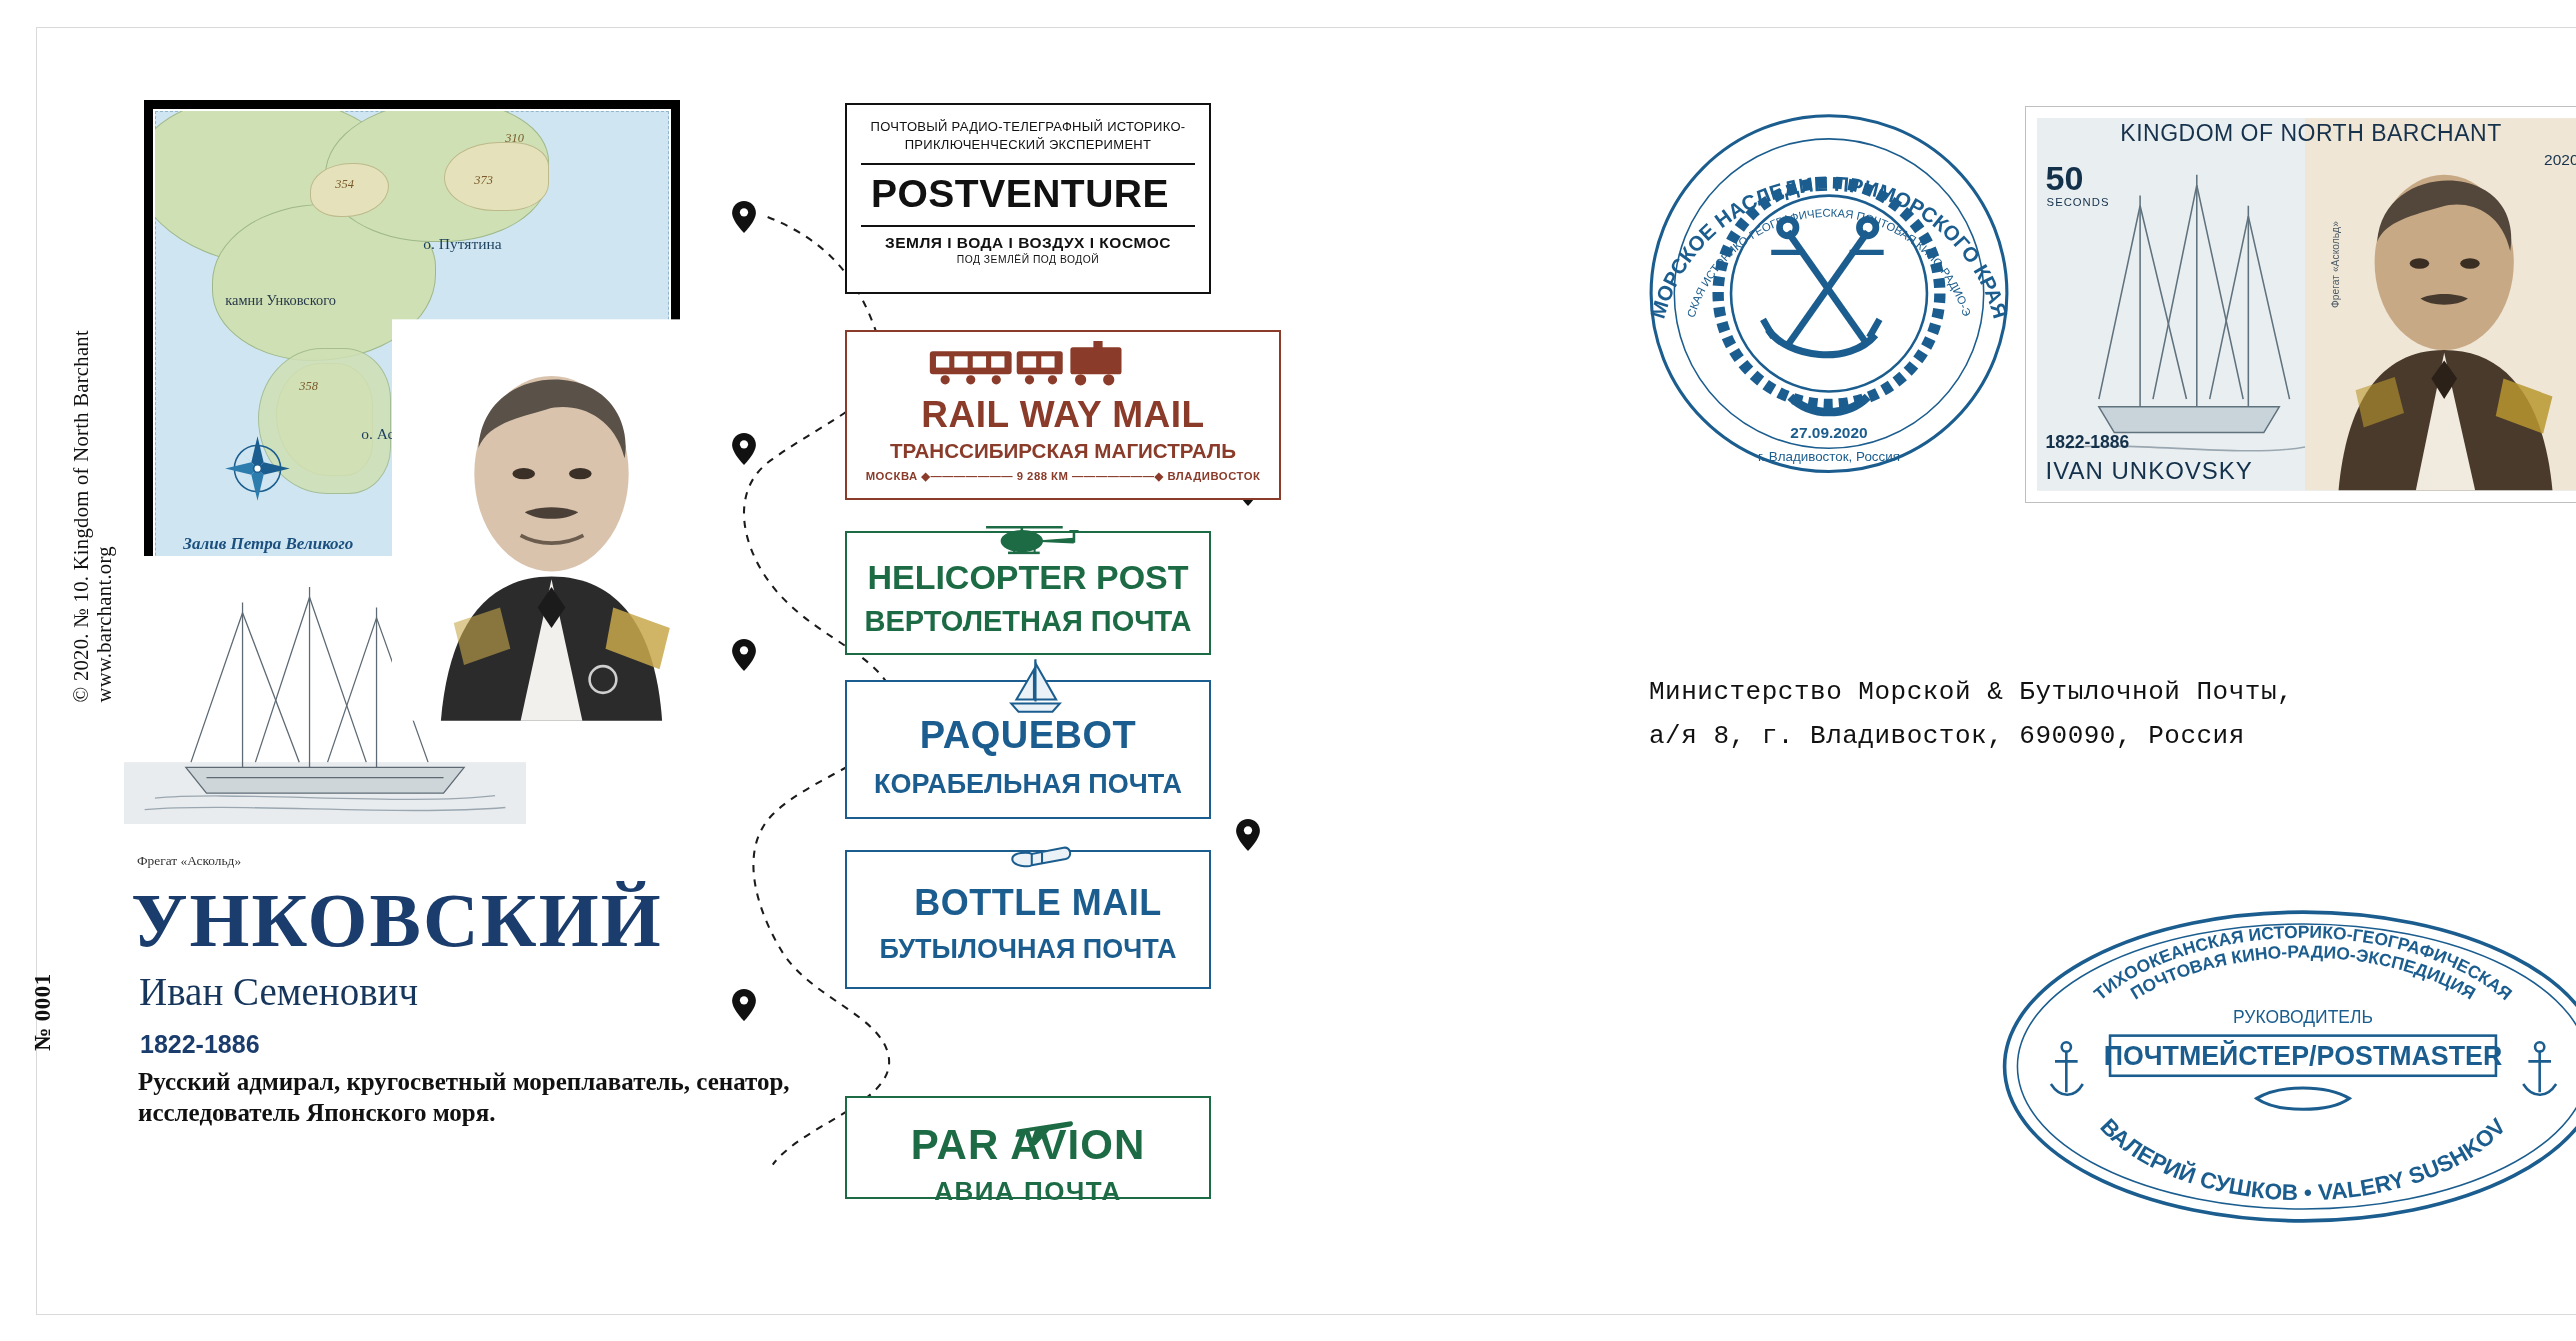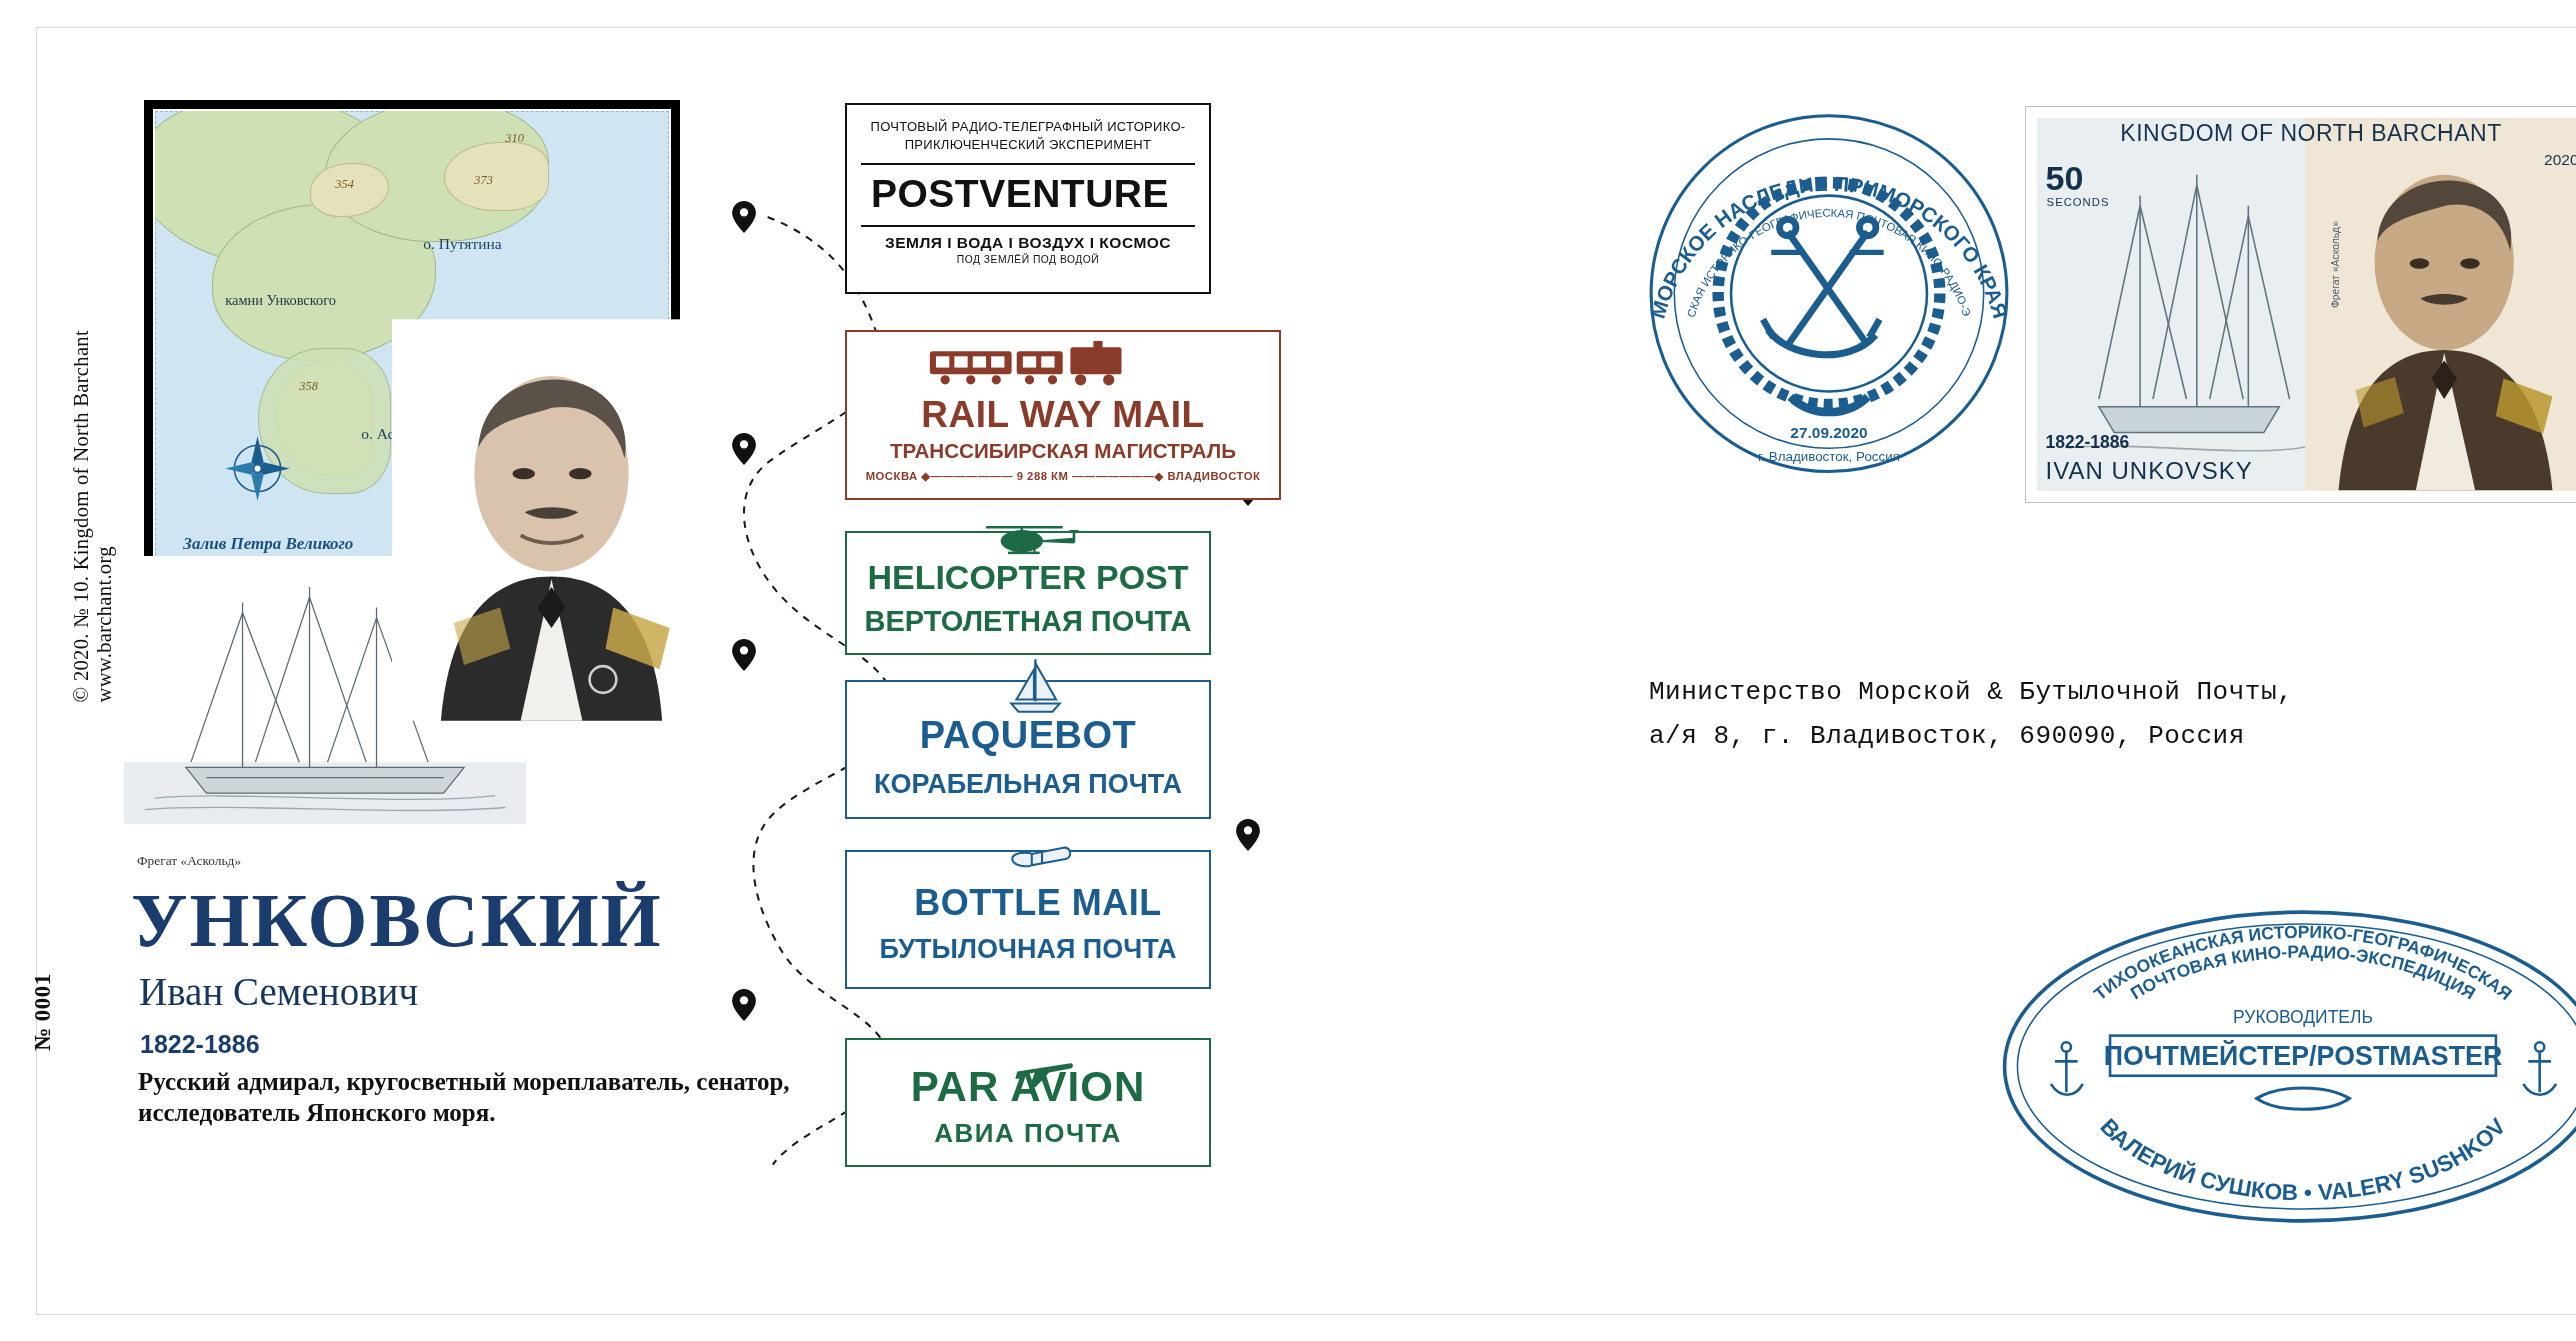--- a/index.html
+++ b/index.html
@@ -75,21 +75,21 @@
      font-family:"Liberation Sans",sans-serif;font-weight:bold;letter-spacing:0.5px;}
   .paq-sub{position:absolute;left:0;right:0;top:87px;text-align:center;font-size:27px;color:#1b5d8e;
      font-family:"Liberation Sans",sans-serif;font-weight:bold;}
 
   .lbl-bottle{left:845px;top:850px;width:366px;height:139px;border:2.1px solid #1b5d8e;}
   .bot-main{position:absolute;left:0;right:0;top:30px;text-align:center;font-size:36px;color:#1b5d8e;
      font-family:"Liberation Sans",sans-serif;font-weight:bold;letter-spacing:0.5px;padding-left:20px;}
   .bot-sub{position:absolute;left:0;right:0;top:82px;text-align:center;font-size:27px;color:#1b5d8e;
      font-family:"Liberation Sans",sans-serif;font-weight:bold;}
 
-  .lbl-avion{left:845px;top:1038px;width:366px;height:129px;border:2.1px solid #1d6b45;}
+  .lbl-avion{left:845px;top:1096px;width:366px;height:103px;border:2.1px solid #1d6b45;}
   .av-main{position:absolute;left:0;right:0;top:23px;text-align:center;font-size:42px;color:#1d6b45;
      font-family:"Liberation Sans",sans-serif;font-weight:bold;letter-spacing:1px;}
   .av-sub{position:absolute;left:0;right:0;top:78px;text-align:center;font-size:26px;color:#1d6b45;
      font-family:"Liberation Sans",sans-serif;font-weight:bold;letter-spacing:1.5px;}
 
   
   .pin{position:absolute;width:24px;height:32px;}
 
   
   .cancel{position:absolute;left:1633px;top:77px;width:392px;height:428px;}

